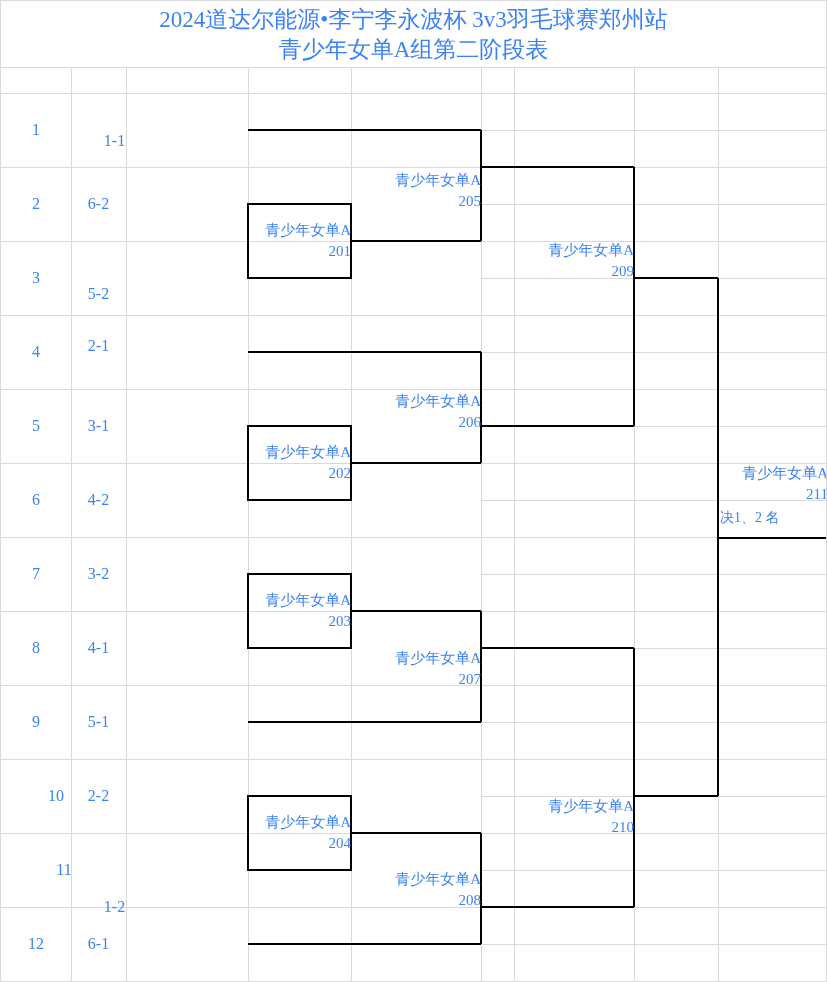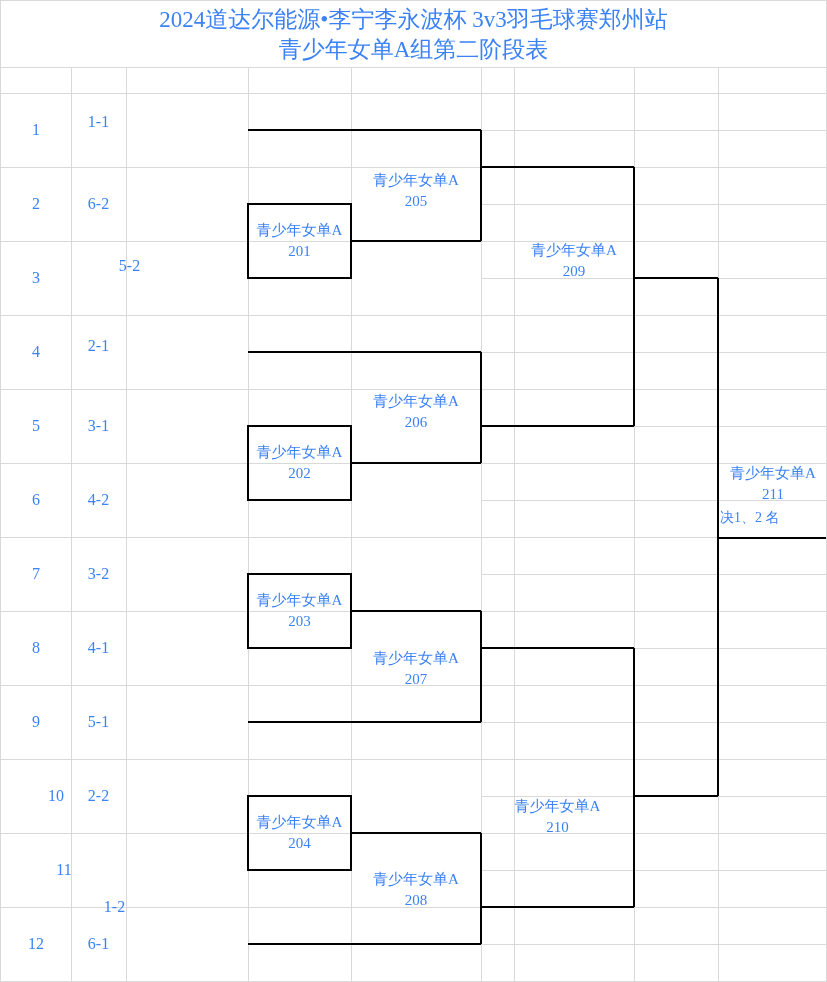--- a/index.html
+++ b/index.html
@@ -22,21 +22,21 @@
   .title .t2{display:block;}
   .row-num,.row-seed{
     position:absolute;height:74px;
     display:flex;align-items:center;justify-content:center;
     font-size:16px;
   }
   .row-num{left:0;width:70px;}
   .row-seed{left:70px;width:55px;}
   .match-label{
     position:absolute;
-    text-align:center;font-size:15px;line-height:21px;
+    text-align:right;font-size:15px;line-height:21px;
   }
   .final-note{
     position:absolute;left:719px;top:509px;width:107px;
     font-size:14px;line-height:16px;text-align:left;
     white-space:nowrap;
   }
 </style>
 </head>
 <body>
 
@@ -119,25 +119,25 @@
     </g>
   </svg>
 
   <div class="title">
     <span class="t1">2024道达尔能源•李宁李永波杯 3v3羽毛球赛郑州站</span>
     <span class="t2">青少年女单A组第二阶段表</span>
   </div>
 
   <div id="entries">
       <div class="row-num" style="top: 92px;">1</div>
-      <div class="row-seed" style="top: 84px;">1-1</div>
+      <div class="row-seed" style="top: 103px; margin-left: 16px;">1-1</div>
       <div class="row-num" style="top: 166px;">2</div>
       <div class="row-seed" style="top: 166px;">6-2</div>
       <div class="row-num" style="top: 240px;">3</div>
-      <div class="row-seed" style="top: 228px; padding-left: 31px;">5-2</div>
+      <div class="row-seed" style="top: 256px;">5-2</div>
       <div class="row-num" style="top: 314px;">4</div>
       <div class="row-seed" style="top: 296px; margin-top: 12px;">2-1</div>
       <div class="row-num" style="top: 388px;">5</div>
       <div class="row-seed" style="top: 388px;">3-1</div>
       <div class="row-num" style="top: 462px;">6</div>
       <div class="row-seed" style="top: 462px;">4-2</div>
       <div class="row-num" style="top: 536px;">7</div>
       <div class="row-seed" style="top: 536px;">3-2</div>
       <div class="row-num" style="top: 610px;">8</div>
       <div class="row-seed" style="top: 610px;">4-1</div>

